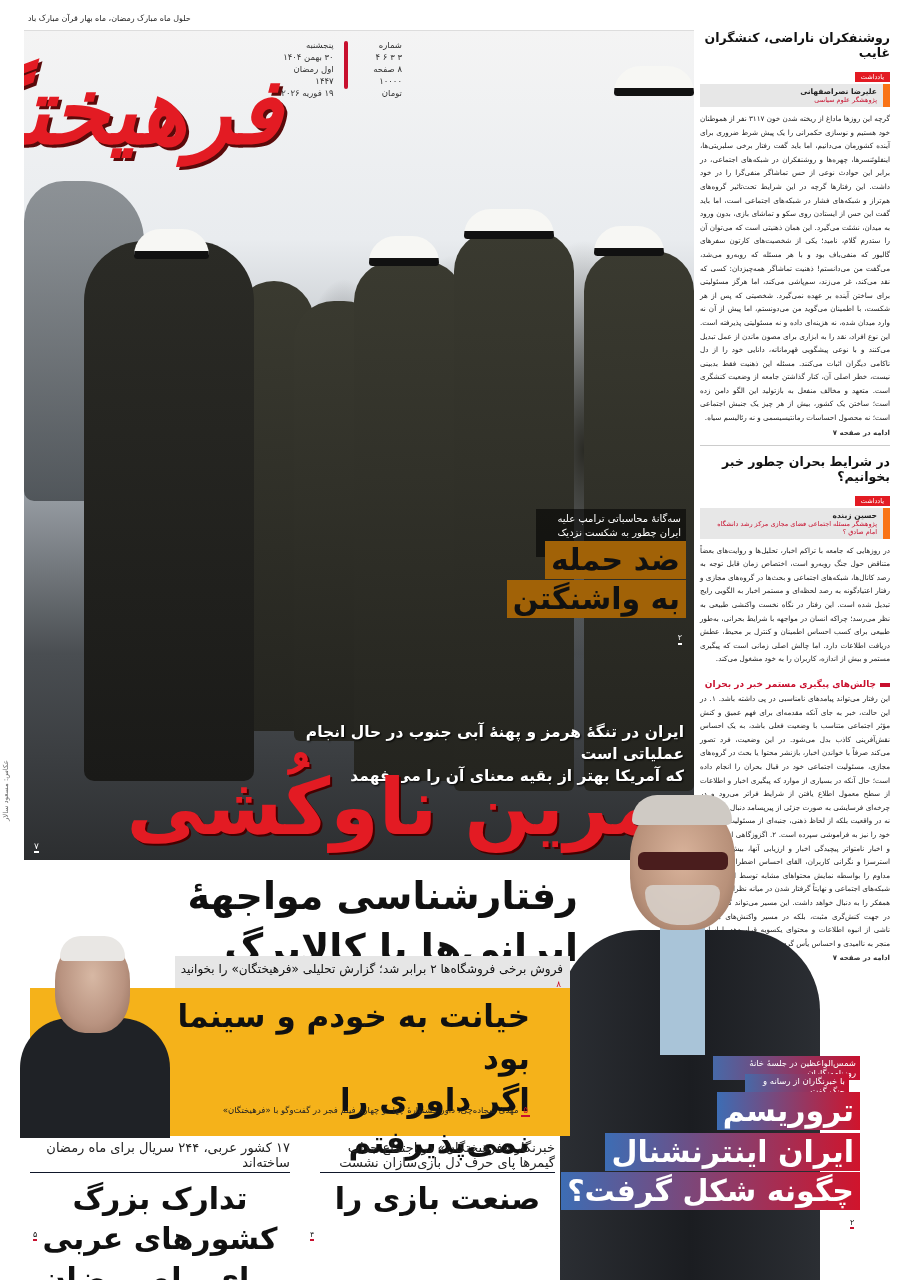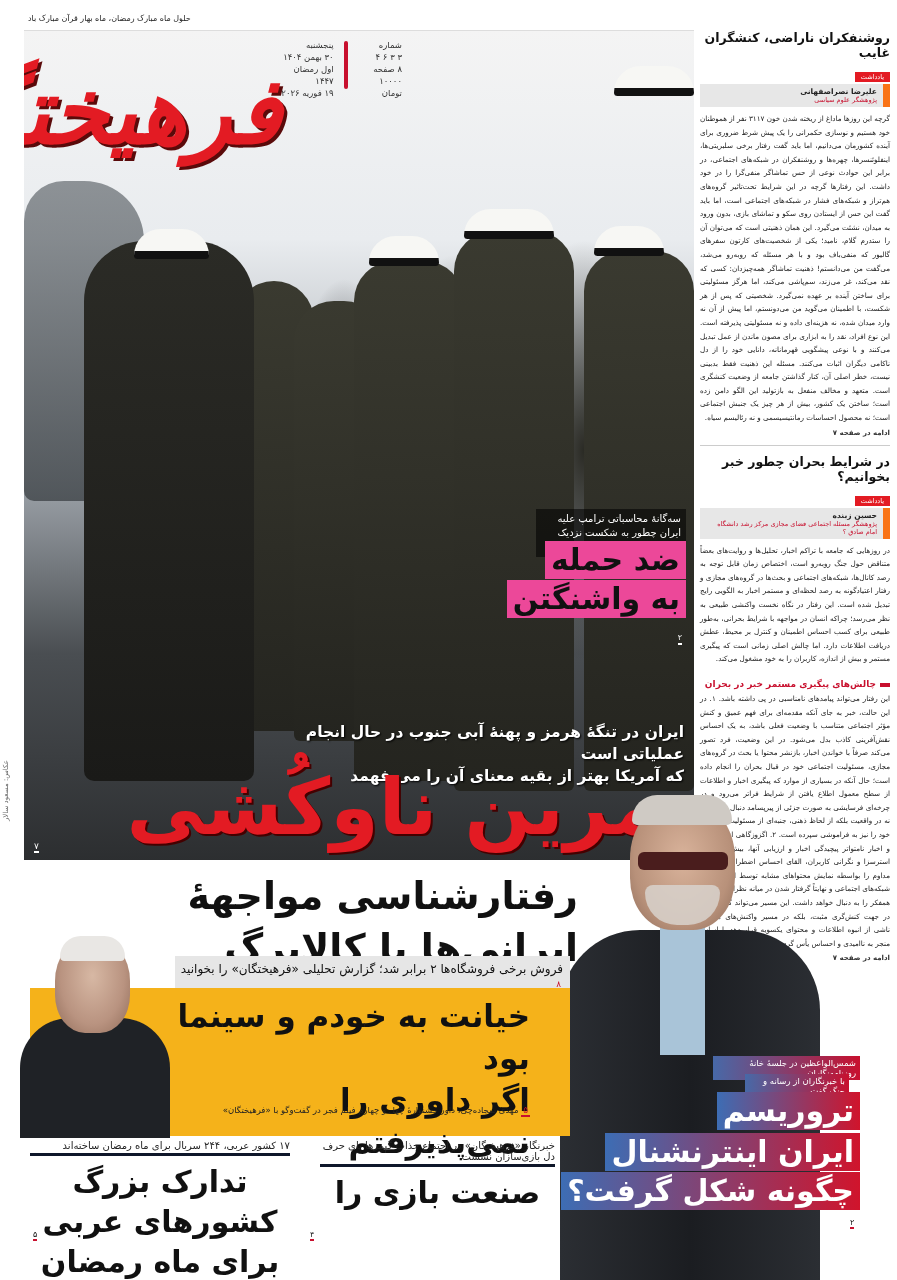--- a/index.html
+++ b/index.html
@@ -23,21 +23,21 @@
   .photo .cap { position: absolute; width: 70px; height: 30px; background: #f7f7f4; border-bottom: 8px solid #111; border-radius: 30px 30px 4px 4px; }
   .photo .sailor { position: absolute; background: linear-gradient(180deg,#3a3a30,#24241f); border-radius: 40px 40px 6px 6px; }
 
   .logo { position: absolute; top: 10px; left: 8px; width: 250px; height: 150px; font-family: "DejaVu Serif", serif; font-weight: bold; font-style: italic; font-size: 92px; color: #e31b23; text-shadow: 3px 3px 0 #5a0a0a; line-height: 140px; text-align: center; direction: rtl; }
 
   .issue-box { position: absolute; top: 8px; left: 244px; width: 140px; height: 55px; display: flex; direction: rtl; font-size: 8.5px; color: #333; line-height: 12px; }
   .issue-box .col { padding: 0 6px; }
   .issue-box .divider { width: 4px; height: 48px; background: #c8102e; border-radius: 2px; margin: 2px 4px; }
 
   .red-sub { position: absolute; top: 478px; right: 8px; width: 150px; text-align: right; font-size: 10px; color: #fff; background: rgba(0,0,0,.55); padding: 3px 5px; line-height: 14px; }
-  .yellow-box { position: absolute; right: 8px; background: #ec4899; color: #111; font-weight: bold; font-size: 30px; line-height: 38px; padding: 0 6px; }
+  .yellow-box { position: absolute; right: 8px; background: #a16207; color: #111; font-weight: bold; font-size: 30px; line-height: 38px; padding: 0 6px; }
   .yb1 { top: 510px; }
   .yb2 { top: 549px; }
   .page-ref-white { position: absolute; top: 602px; right: 12px; font-size: 8px; color: #fff; border-bottom: 2px solid #fff; padding-bottom: 1px; }
 
   .kicker-white { position: absolute; top: 690px; left: 260px; width: 400px; text-align: right; color: #fff; font-weight: bold; font-size: 15.5px; line-height: 22px; text-shadow: 1px 1px 2px #000; }
   .main-head { position: absolute; top: 728px; left: 10px; width: 660px; text-align: right; color: #e31b23; font-weight: bold; font-size: 78px; line-height: 96px; text-shadow: 2px 2px 0 #400; white-space: nowrap; }
   .photo-credit { position: absolute; top: 760px; left: 2px; writing-mode: vertical-rl; transform: rotate(180deg); font-size: 7px; color: #666; }
   .page-ref-main { position: absolute; top: 810px; left: 10px; font-size: 9px; color: #fff; border-bottom: 2px solid #fff; }
 
   
@@ -78,21 +78,21 @@
 
   .terror-sub1 { position: absolute; top: 1056px; left: 713px; width: 147px; font-size: 8.5px; color: #fff; background: linear-gradient(90deg,#4769a8,#c8102e); padding: 2px 4px; text-align: right; }
   .terror-sub2 { position: absolute; top: 1074px; left: 745px; width: 104px; font-size: 8.5px; color: #fff; background: linear-gradient(90deg,#4769a8,#c8102e); padding: 2px 4px; text-align: right; }
   .terror-line { position: absolute; right: 37px; color: #fff; font-weight: bold; font-size: 30px; line-height: 38px; padding: 0 6px; background: linear-gradient(90deg,#3d6db4,#d0142c); text-align: right; white-space: nowrap; }
   .tl1 { top: 1092px; }
   .tl2 { top: 1133px; }
   .tl3 { top: 1172px; margin-left: 12px; }
   .terror-ref { position: absolute; top: 1218px; left: 850px; font-size: 8px; color: #111; border-bottom: 2px solid #c8102e; }
 
   .bottom-story { position: absolute; top: 1140px; }
-  .bs-kicker { font-size: 10px; color: #222; border-bottom: 3px solid #0f172a; padding-bottom: 2px; text-align: right; }
+  .bs-kicker { font-size: 13px; color: #222; border-bottom: 1px solid #0f172a; padding-bottom: 2px; text-align: right; }
   .bs-head { font-weight: bold; font-size: 30px; line-height: 40px; color: #111; text-align: center; margin-top: 6px; }
   .bs-ref { position: absolute; font-size: 8px; color: #111; border-bottom: 2px solid #c8102e; }
   .bs-left { left: 30px; width: 260px; }
   .bs-mid { left: 320px; width: 235px; }
 </style>
 </head>
 <body>
 
 <div class="tagline">حلول ماه مبارک رمضان، ماه بهار قرآن مبارک باد</div>
 

